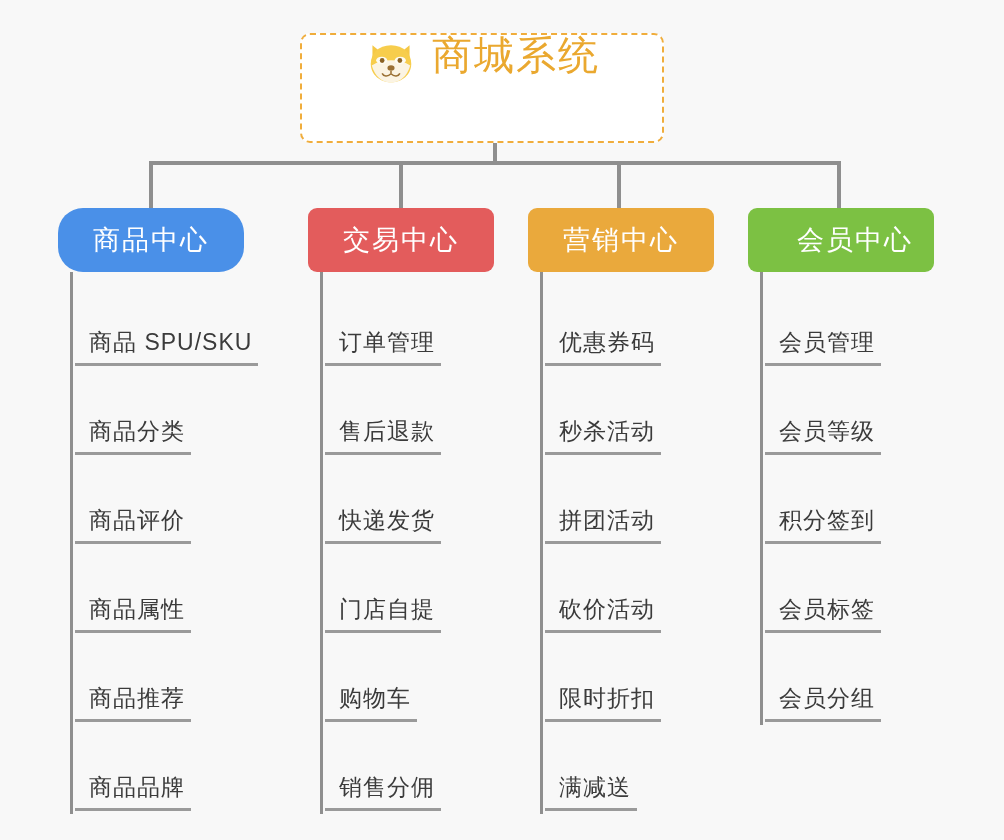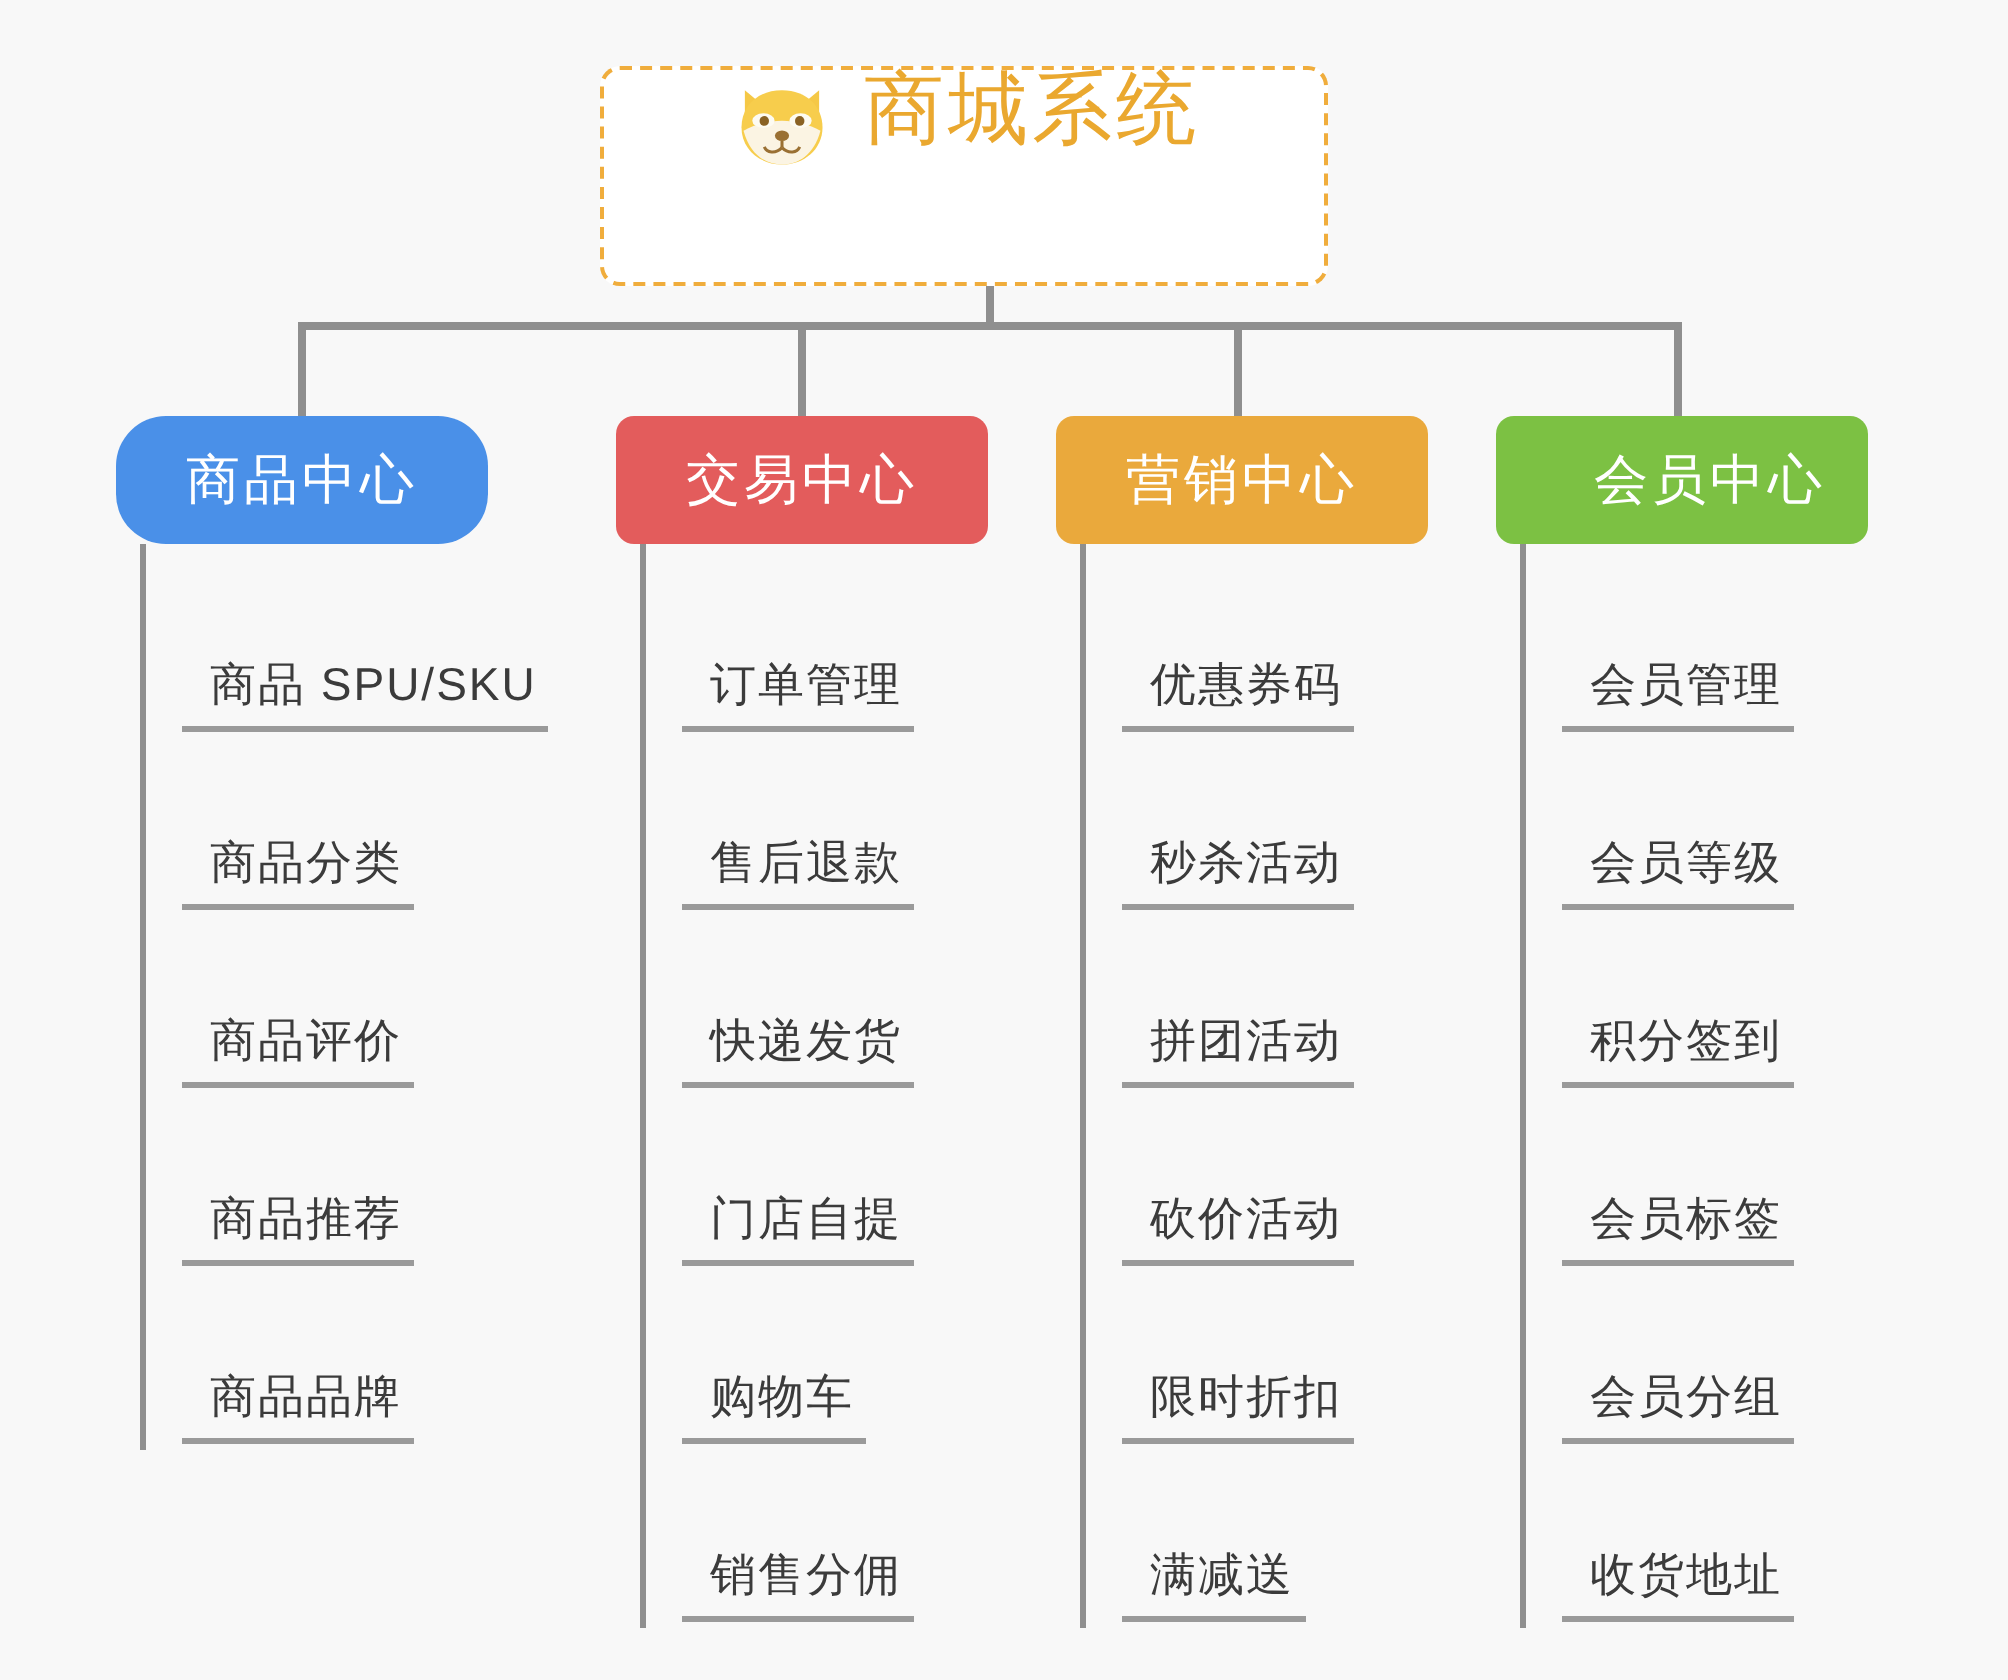--- a/index.html
+++ b/index.html
@@ -83,21 +83,21 @@
   }
   .col-0 .cat-header { width: 186px; }
   .col-1 .cat-header { width: 186px; }
   .col-2 .cat-header { width: 186px; }
   .col-3 .cat-header { width: 186px; padding-left: 28px; }
 
   .leaf-list {
     position: relative;
     margin-top: 0;
     padding-top: 8px;
-    padding-left: 32px;
+    padding-left: 16px;
     border-left: 3px solid #8f8f8f;
     margin-left: 12px;
     width: 186px;
     box-sizing: border-box;
   }
 
   .leaf-item {
     position: relative;
     height: 89px;
     box-sizing: border-box;
@@ -154,20 +154,23 @@
       <div class="leaf-item">
           <span class="leaf-text">商品 SPU/SKU</span>
         </div>
       <div class="leaf-item">
           <span class="leaf-text">商品分类</span>
         </div>
       <div class="leaf-item">
           <span class="leaf-text">商品评价</span>
         </div>
       <div class="leaf-item">
+          <span class="leaf-text">商品属性</span>
+        </div>
+      <div class="leaf-item">
           <span class="leaf-text">商品推荐</span>
         </div>
       <div class="leaf-item">
           <span class="leaf-text">商品品牌</span>
         </div>
     </div>
   </div>
 
   <div class="column col-1">
     <div class="cat-header" style="background:#e35c5c;">
@@ -234,19 +237,16 @@
         </div>
       <div class="leaf-item">
           <span class="leaf-text">积分签到</span>
         </div>
       <div class="leaf-item">
           <span class="leaf-text">会员标签</span>
         </div>
       <div class="leaf-item">
           <span class="leaf-text">会员分组</span>
         </div>
-      <div class="leaf-item">
-          <span class="leaf-text">收货地址</span>
-        </div>
     </div>
   </div>
 
 </div>
 
 </body></html>

